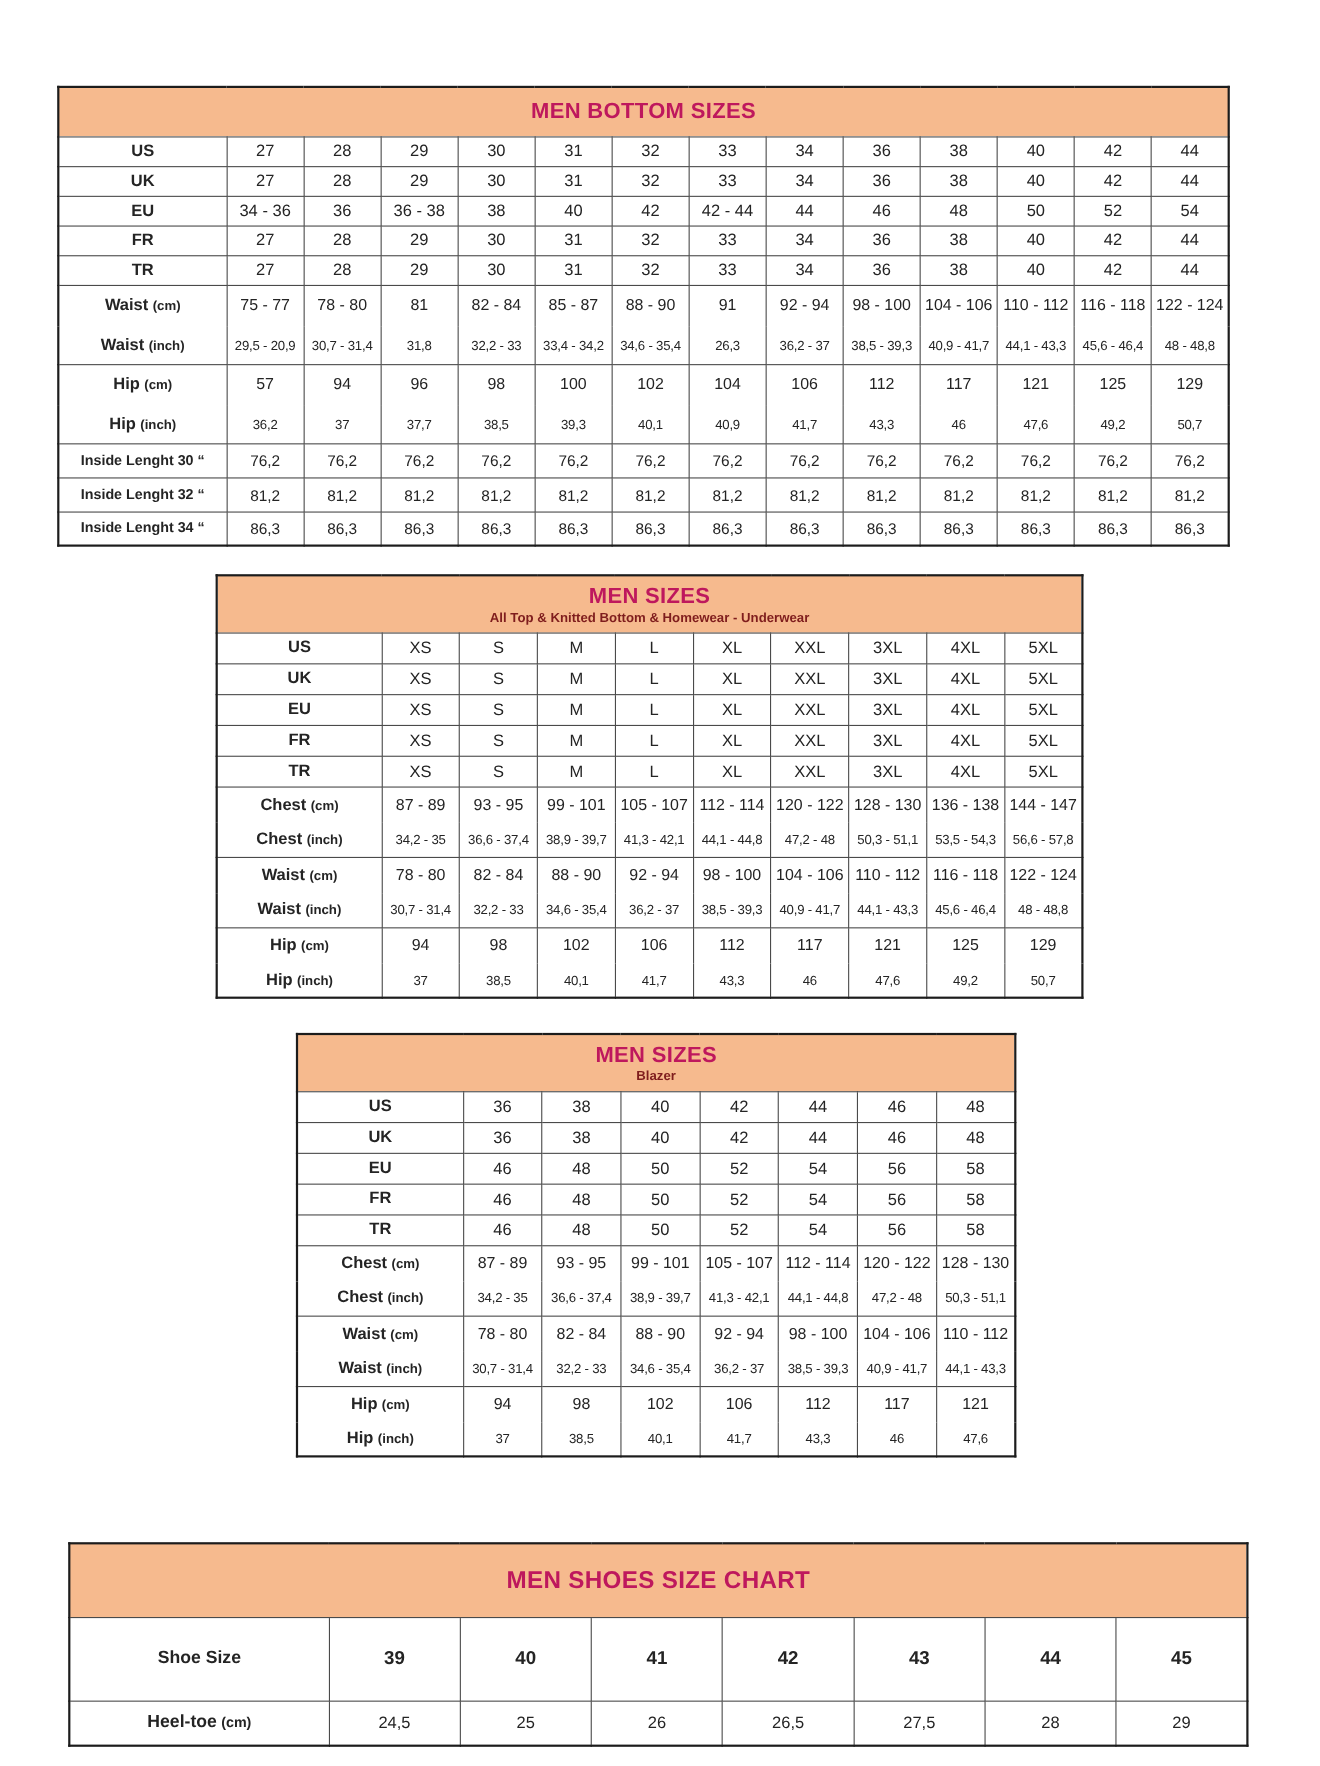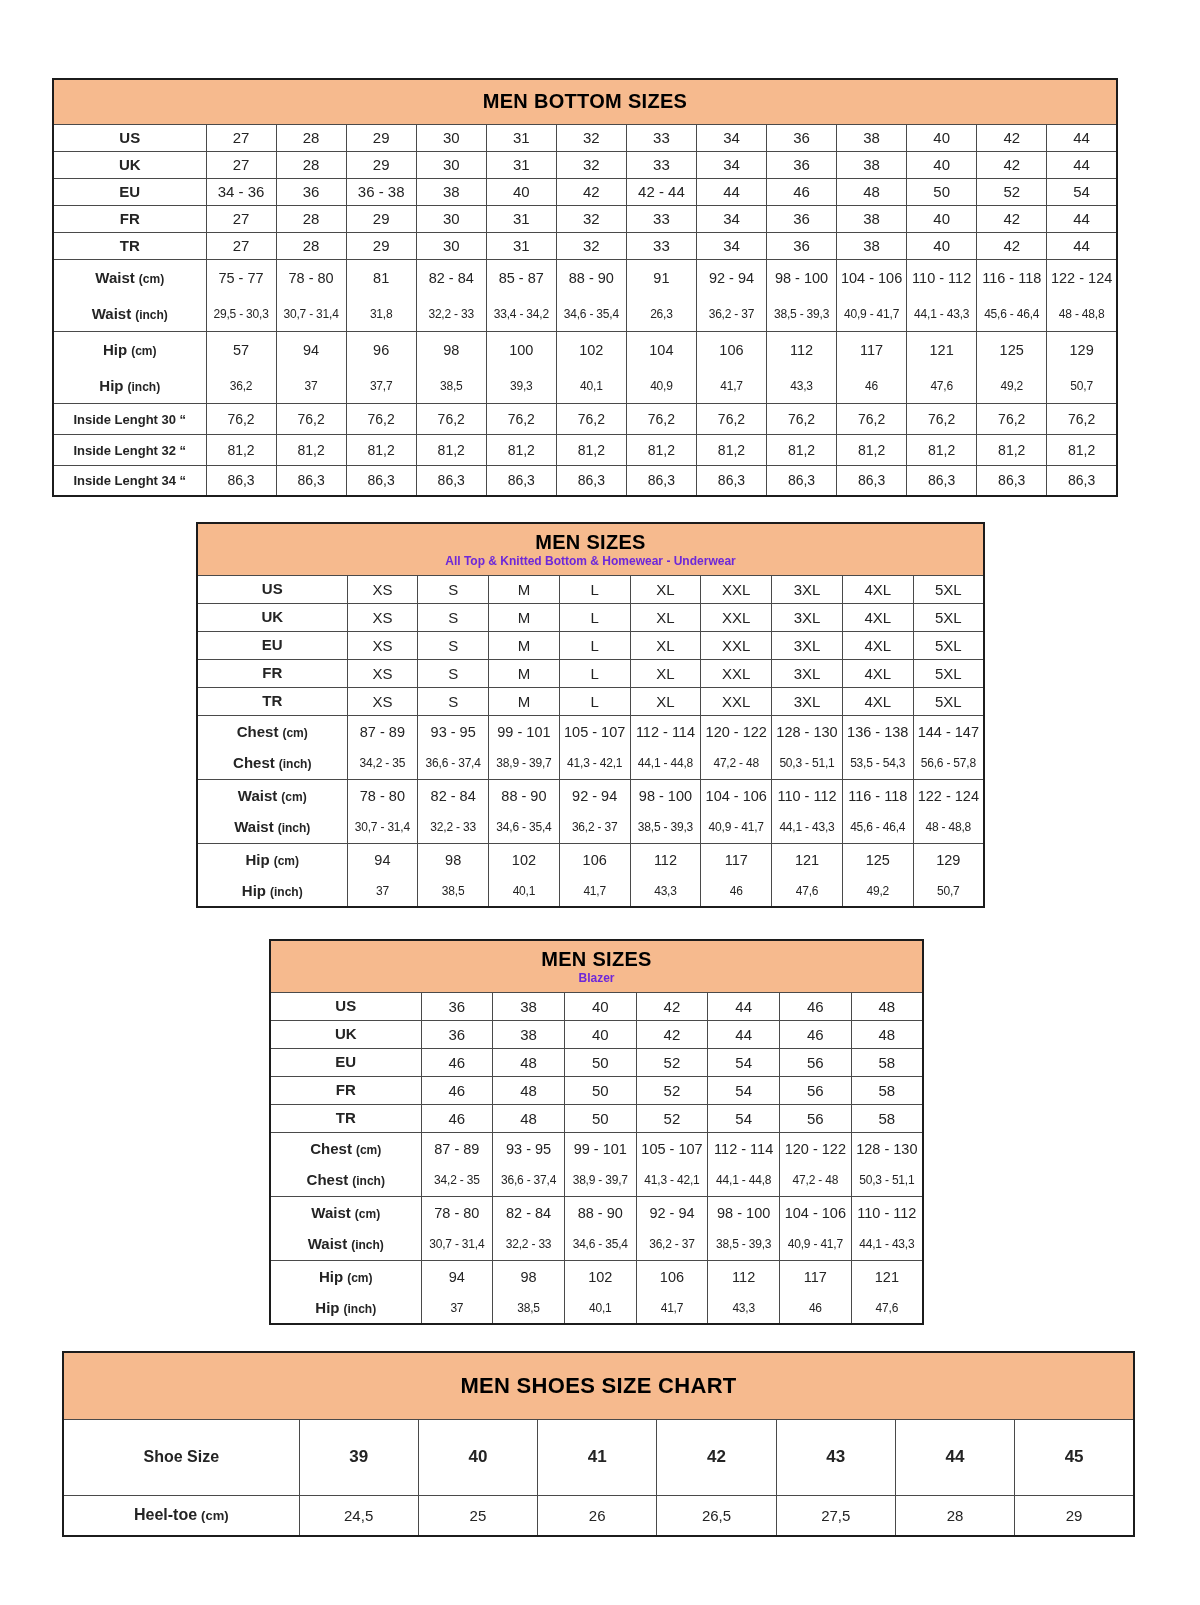--- a/index.html
+++ b/index.html
@@ -12,22 +12,22 @@
     position:absolute; border-collapse:collapse; table-layout:fixed;
     border:2px solid #1c1c1c; background:#ffffff;
   }
   table.tbl td {
     border:1px solid #4a4a4a; text-align:center; vertical-align:middle;
     padding:0; overflow:hidden; white-space:nowrap; color:#242424;
   }
   td.header-cell {
     background:#F6BA8E; border:1px solid #1c1c1c; border-bottom:2px solid #1c1c1c;
   }
-  .tbl-title   { font-weight:bold; font-size:20px; letter-spacing:.3px; color:#000000; line-height:1.15; }
-  .tbl-subtitle{ font-weight:bold; font-size:12px; color:#6d28d9; line-height:1.2; }
+  .tbl-title   { font-weight:bold; font-size:20px; letter-spacing:.3px; color:#be185d; line-height:1.15; }
+  .tbl-subtitle{ font-weight:bold; font-size:12px; color:#7f1d1d; line-height:1.2; }
   #t3 .tbl-title { font-size:22px; }
 
   td.label-cell { text-align:left; padding-left:14px; }
   .lab-main { font-weight:bold; font-size:15px; }
   .lab-unit { font-weight:bold; font-size:12px; margin-left:4px; }
   tr.il .lab-main { font-size:13px; }
   #t3 .lab-main { font-size:16px; }
   #t3 .lab-unit { font-size:13px; }
 
   tr.size td.val-cell { font-size:15px; }
@@ -38,21 +38,21 @@
   tr.heel td.val-cell { font-size:15px; }
 
   
   tr.joined td     { border-top:0; }
   tr.pre-joined td { border-bottom:0; }
 
   
   #t0 { left:52px;  top:78px;   width:1066px; }
   #t1 { left:196px; top:522px;  width:789px;  }
   #t2 { left:269px; top:939px;  width:655px;  }
-  #t3 { left:62px;  top:1351px; width:1073px; }
+  #t3 { left:62px;  top:1402px; width:1073px; }
 
   #t0 col.label-col { width:153px; }
   #t1 col.label-col { width:150px; }
   #t2 col.label-col { width:151px; }
   #t3 col.label-col { width:236px; }
 
   #t0 tr.hdr { height:45px; }
   #t1 tr.hdr, #t2 tr.hdr { height:52px; }
   #t3 tr.hdr { height:67px; }
 
@@ -187,21 +187,21 @@
         <td class="val-cell">91</td>
         <td class="val-cell">92 - 94</td>
         <td class="val-cell">98 - 100</td>
         <td class="val-cell">104 - 106</td>
         <td class="val-cell">110 - 112</td>
         <td class="val-cell">116 - 118</td>
         <td class="val-cell">122 - 124</td>
       </tr>
       <tr class="inch joined">
         <td class="label-cell"><span class="lab-main">Waist</span><span class="lab-unit">(inch)</span></td>
-        <td class="val-cell">29,5 - 30,3</td>
+        <td class="val-cell">29,5 - 20,9</td>
         <td class="val-cell">30,7 - 31,4</td>
         <td class="val-cell">31,8</td>
         <td class="val-cell">32,2 - 33</td>
         <td class="val-cell">33,4 - 34,2</td>
         <td class="val-cell">34,6 - 35,4</td>
         <td class="val-cell">26,3</td>
         <td class="val-cell">36,2 - 37</td>
         <td class="val-cell">38,5 - 39,3</td>
         <td class="val-cell">40,9 - 41,7</td>
         <td class="val-cell">44,1 - 43,3</td>

